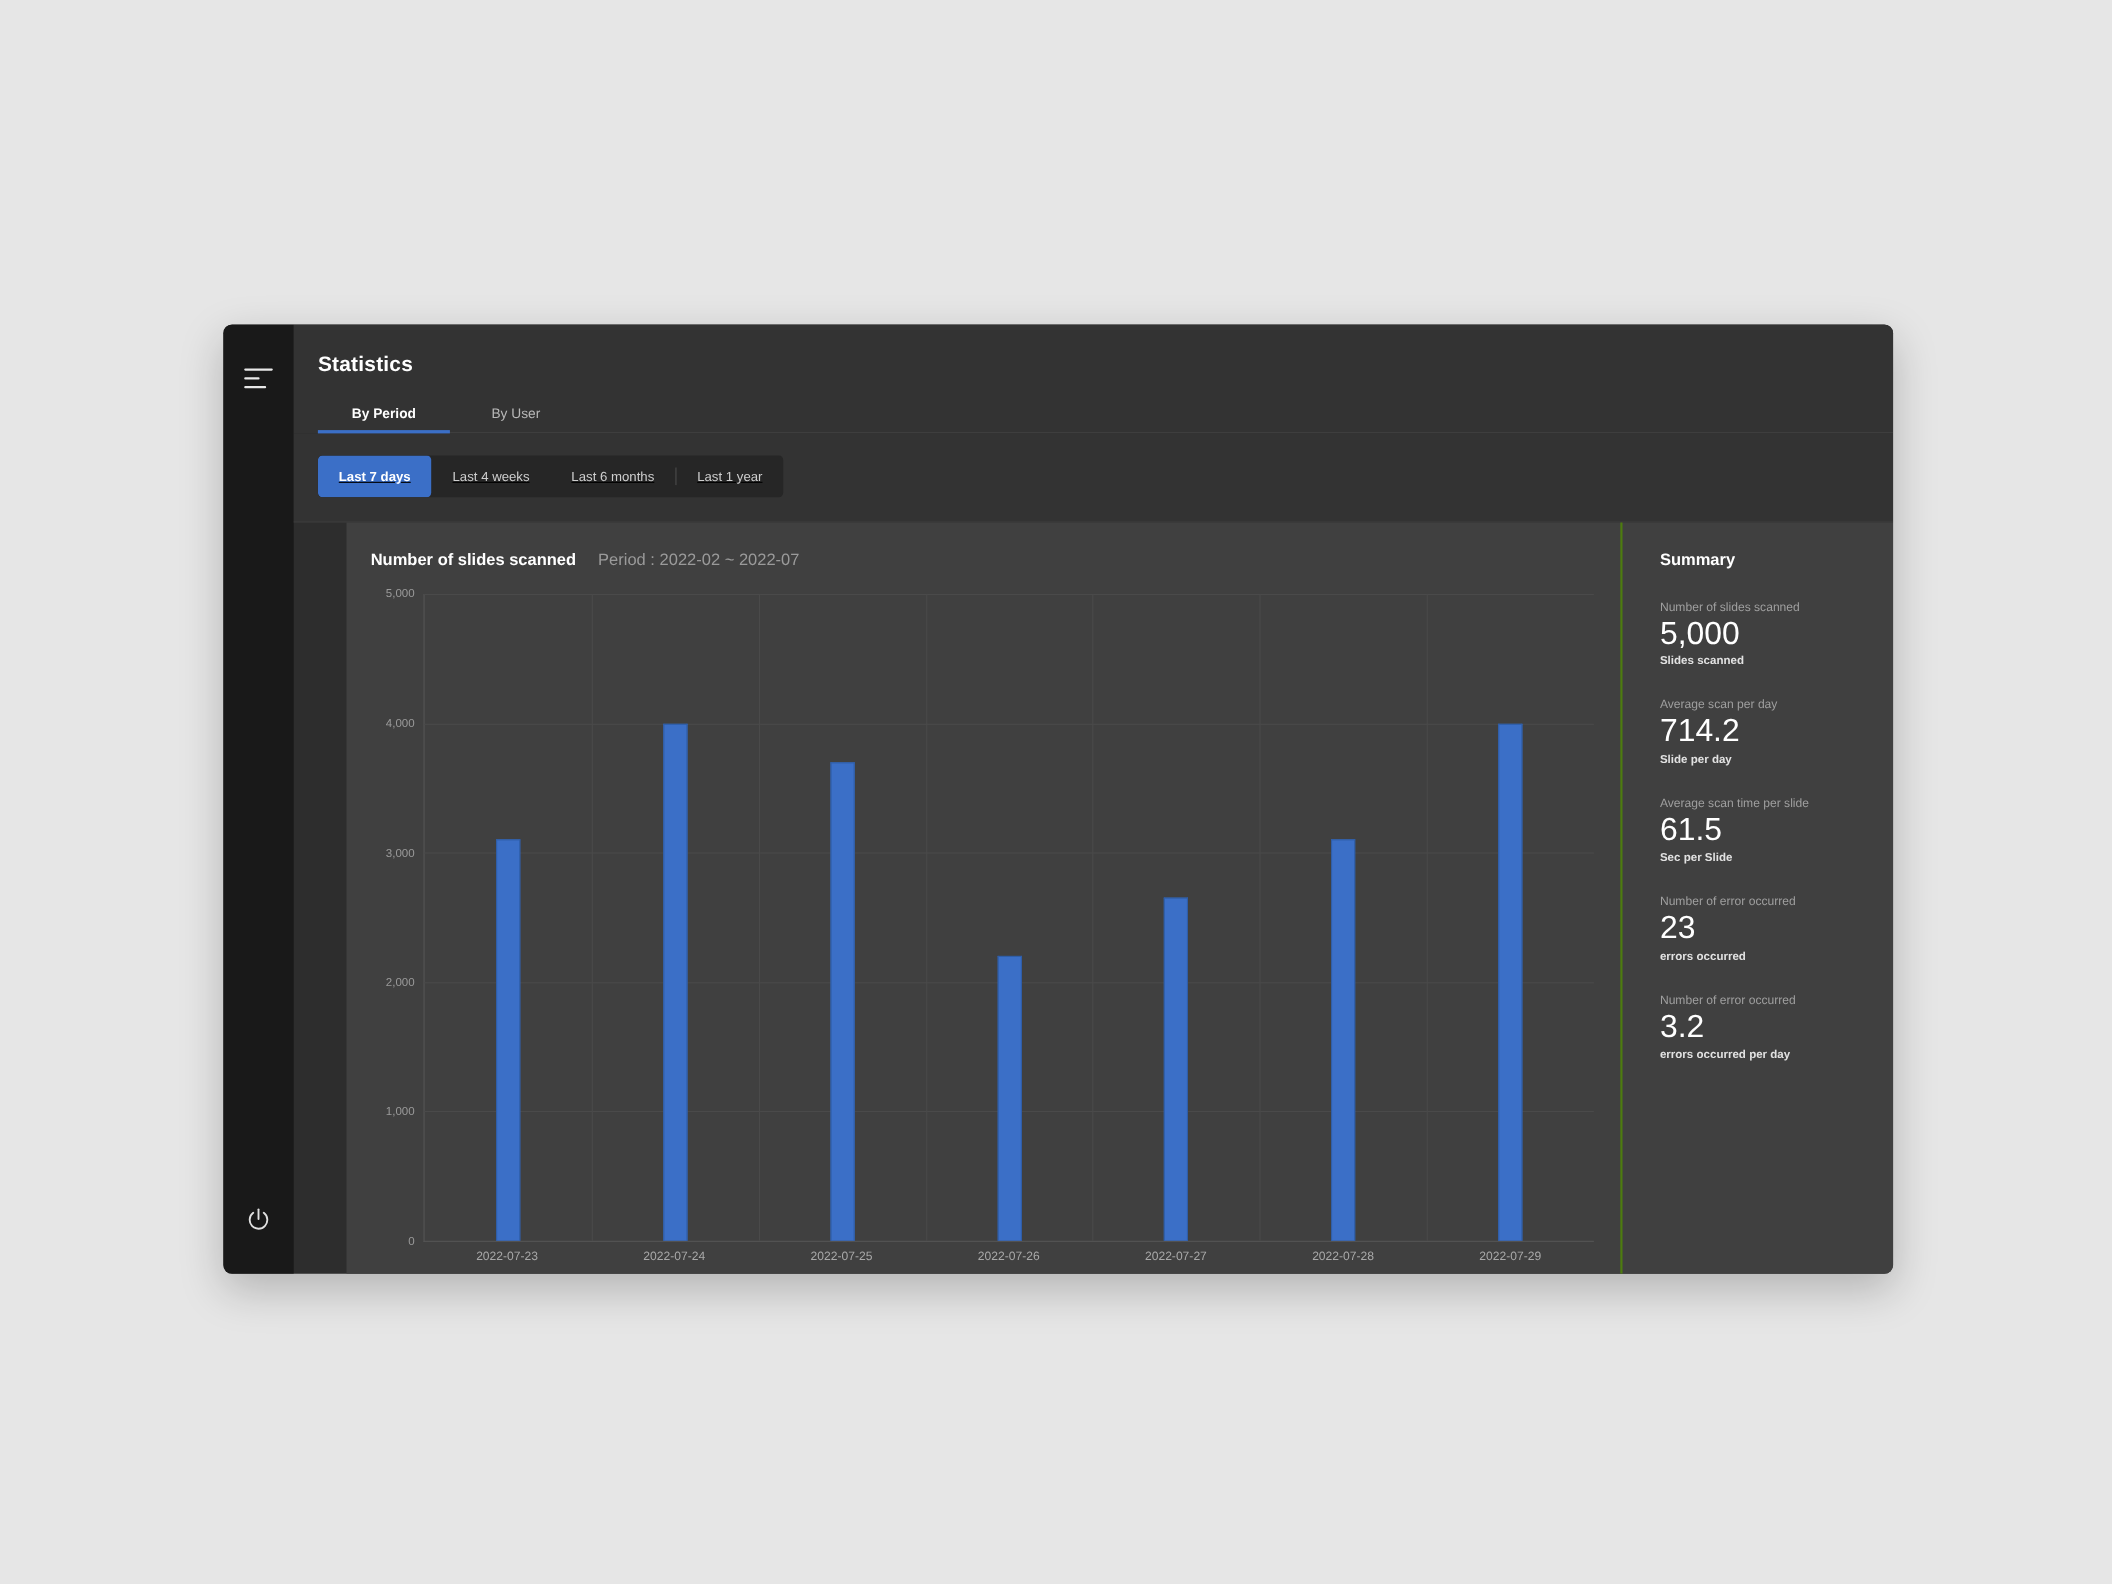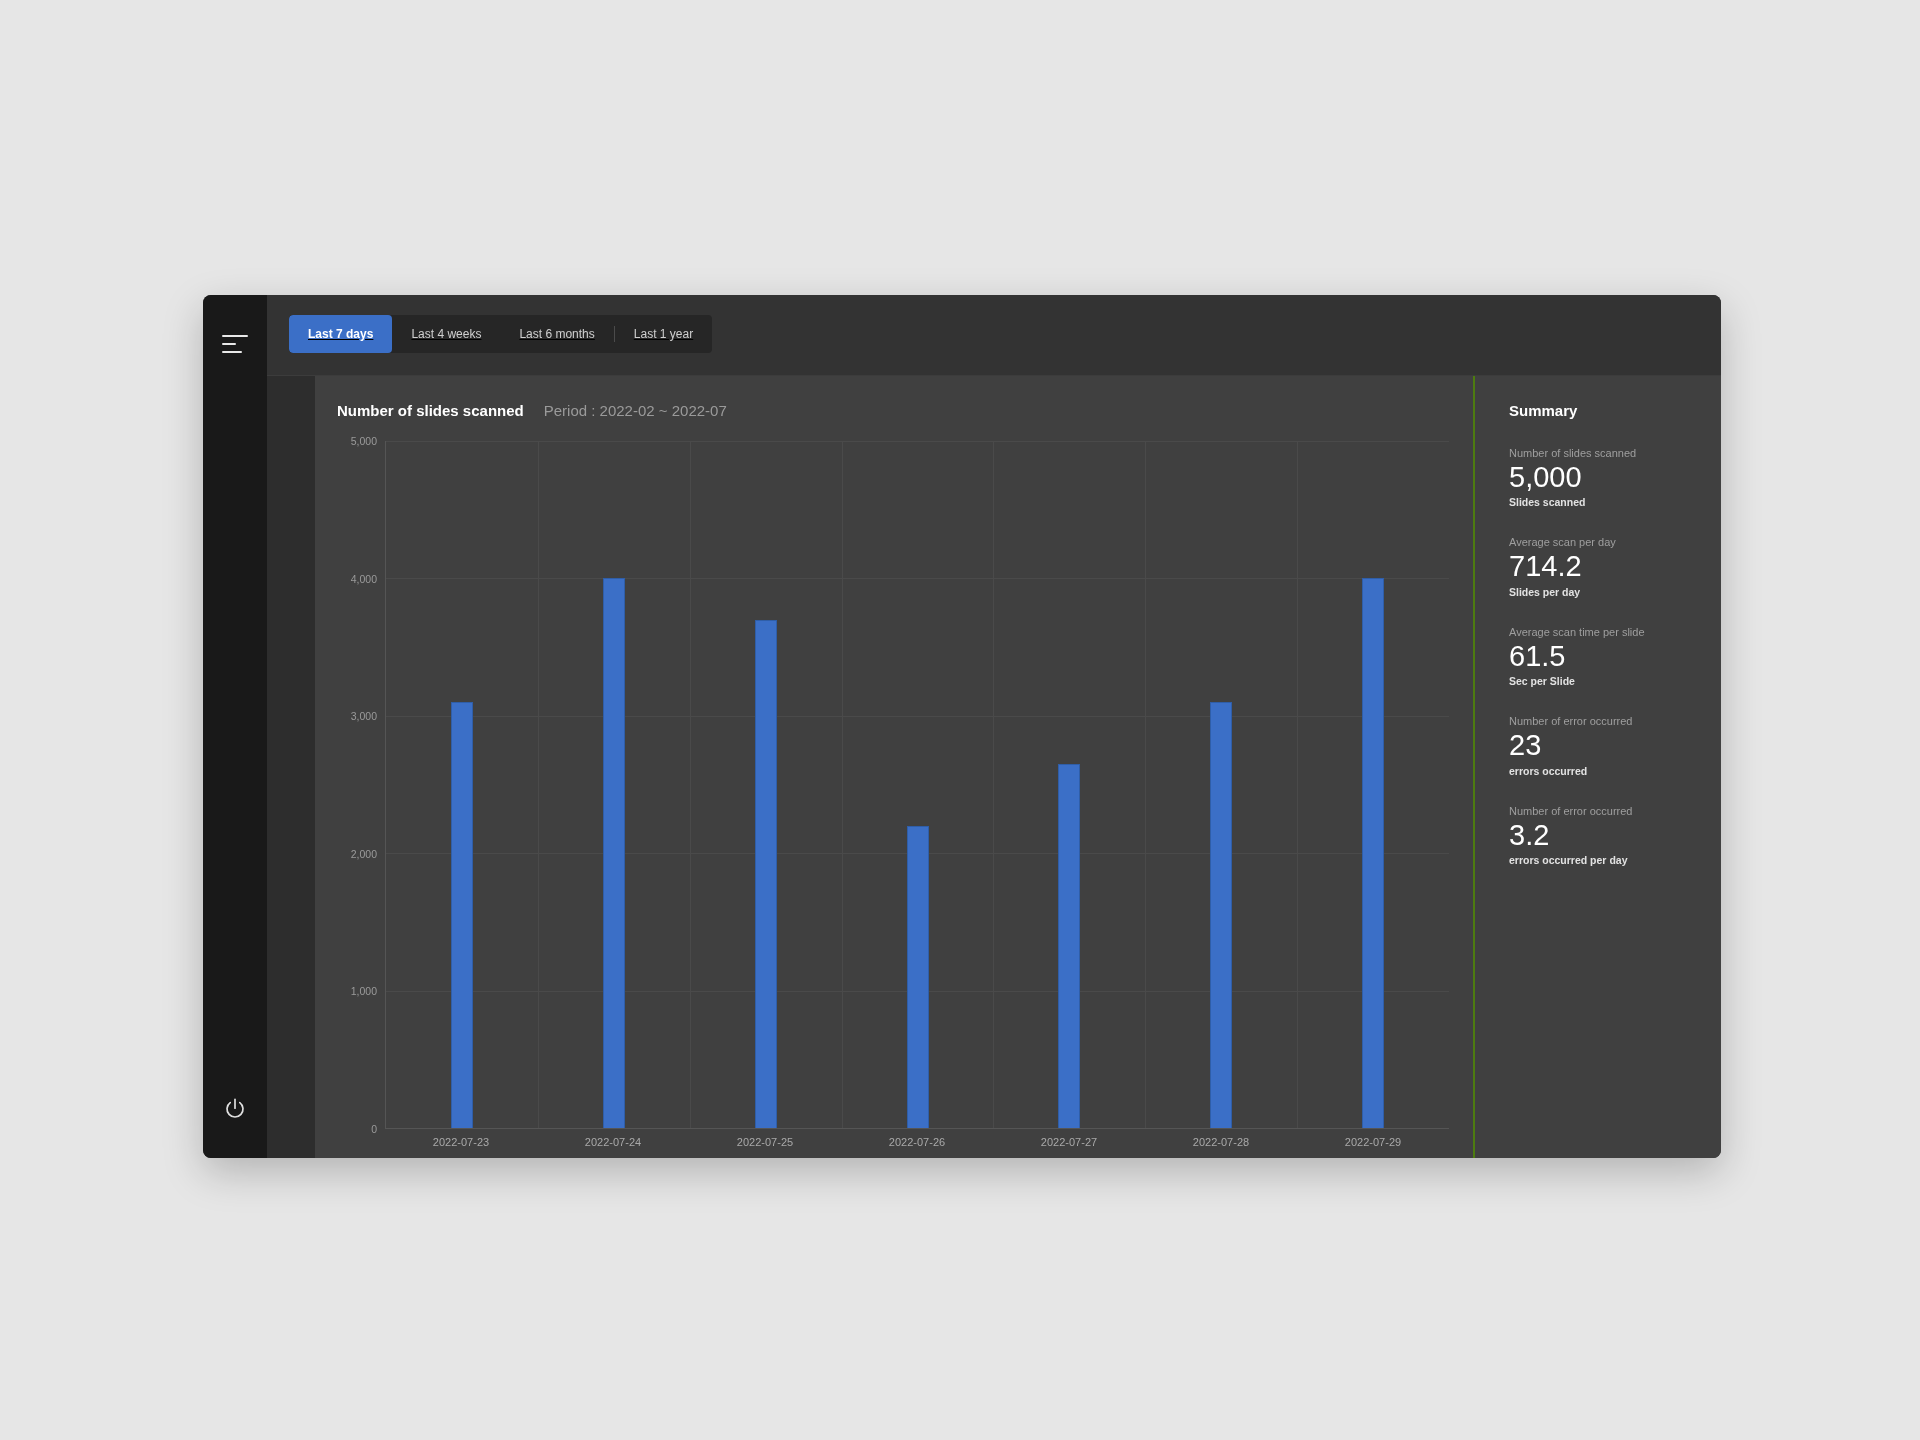--- a/index.html
+++ b/index.html
@@ -138,20 +138,27 @@
     <div class="power">
       <svg width="26" height="26" viewBox="0 0 26 26" fill="none">
         <path d="M8.2 6.6a8 8 0 1 0 9.6 0" stroke="#e0e0e0" stroke-width="1.7" stroke-linecap="round"></path>
         <line x1="13" y1="3.4" x2="13" y2="12.2" stroke="#e0e0e0" stroke-width="1.7" stroke-linecap="round"></line>
       </svg>
     </div>
   </div>
 
   <div id="content">
 
+    <div id="topbar">
+      <div id="page-title">Statistics</div>
+      <div id="tabs">
+        <div class="tab active">By Period</div>
+        <div class="tab">By User</div>
+      </div>
+    </div>
 
     <div id="filterbar">
       <div id="segmented">
         <div class="seg active">Last 7 days</div>
         <div class="seg">Last 4 weeks</div>
         <div class="seg">Last 6 months</div>
         <div class="seg-div"></div>
         <div class="seg">Last 1 year</div>
       </div>
     </div>
@@ -231,21 +238,21 @@
         <div id="summary-title">Summary</div>
         <div id="summary-stats">
             <div class="stat">
               <div class="stat-label">Number of slides scanned</div>
               <div class="stat-value">5,000</div>
               <div class="stat-unit">Slides scanned</div>
             </div>
             <div class="stat">
               <div class="stat-label">Average scan per day</div>
               <div class="stat-value">714.2</div>
-              <div class="stat-unit">Slides per day</div>
+              <div class="stat-unit">Slide per day</div>
             </div>
             <div class="stat">
               <div class="stat-label">Average scan time per slide</div>
               <div class="stat-value">61.5</div>
               <div class="stat-unit">Sec per Slide</div>
             </div>
             <div class="stat">
               <div class="stat-label">Number of error occurred</div>
               <div class="stat-value">23</div>
               <div class="stat-unit">errors occurred</div>

